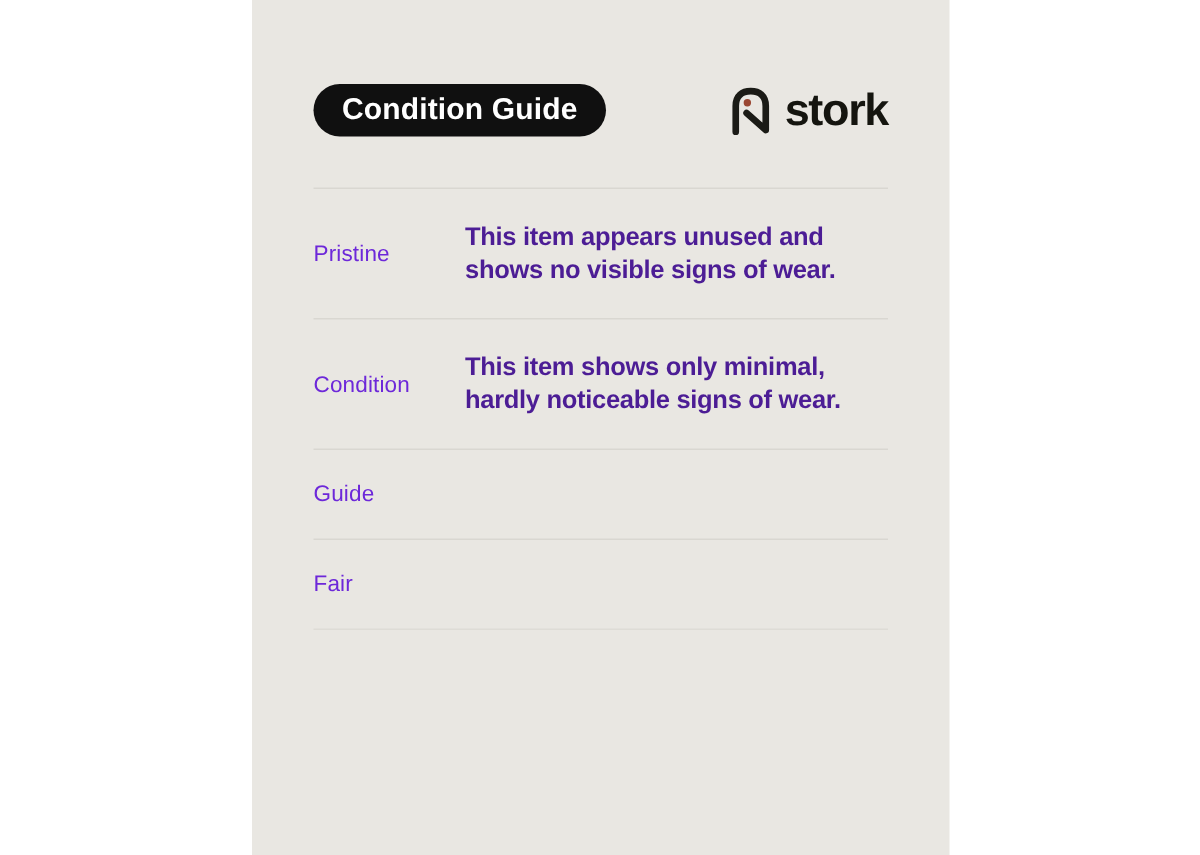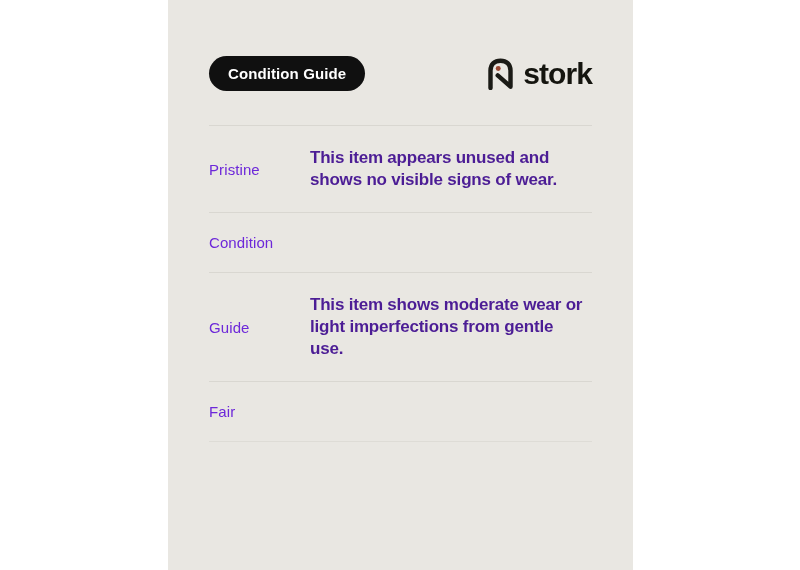--- a/index.html
+++ b/index.html
@@ -29,21 +29,21 @@
     display: inline-flex;
     align-items: center;
     justify-content: center;
     height: 35px;
     padding: 0 19px;
     border: none;
     border-radius: 18px;
     background: #101010;
     color: #ffffff;
     font-family: "Liberation Sans", sans-serif;
-    font-size: 15px;
+    font-size: 20px;
     font-weight: 700;
     letter-spacing: 0.1px;
     cursor: pointer;
   }
   .logo {
     display: flex;
     align-items: flex-start;
     gap: 6px;
   }
   .logo-icon {
@@ -108,27 +108,26 @@
     <div class="rows">
 
       <div class="row">
         <div class="row-label">Pristine</div>
         <div class="row-desc">This item appears unused and
 shows no visible signs of wear.</div>
       </div>
 
       <div class="row">
         <div class="row-label">Condition</div>
+        <div class="row-desc">This item shows only minimal,
+hardly noticeable signs of wear.</div>
       </div>
 
       <div class="row">
         <div class="row-label">Guide</div>
-        <div class="row-desc">This item shows moderate wear or
-light imperfections from gentle
-use.</div>
       </div>
 
       <div class="row">
         <div class="row-label">Fair</div>
       </div>
 
     </div>
   </div>
 </div>
 

